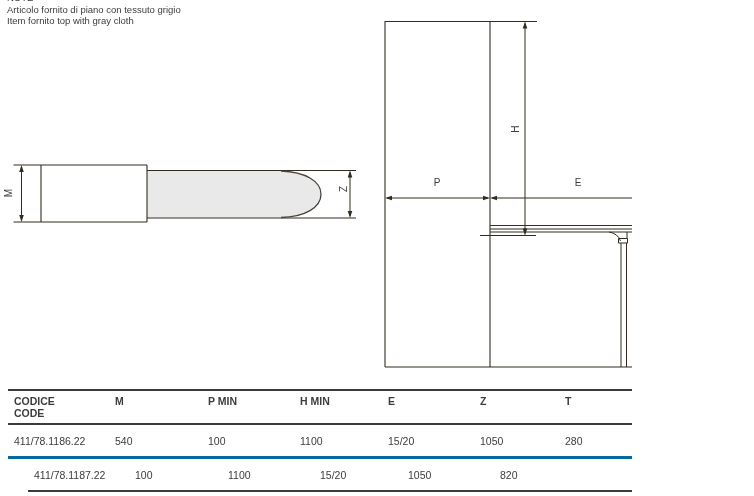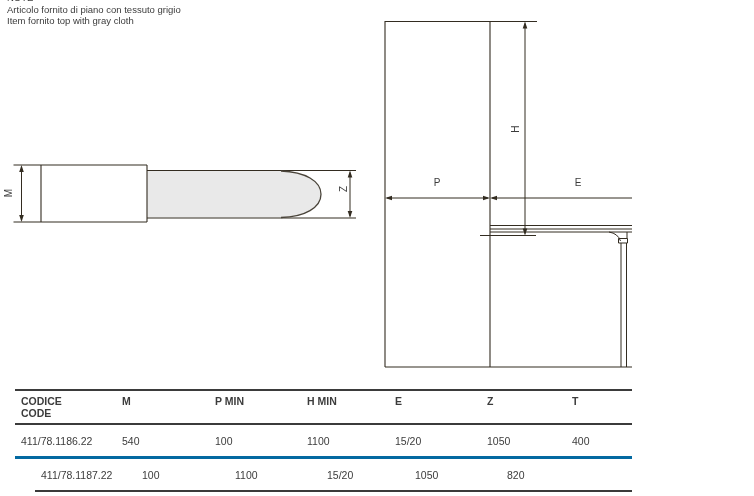--- a/index.html
+++ b/index.html
@@ -23,21 +23,21 @@
   .grayfill{fill:#e9e9e9;stroke:none;}
   .curve{stroke:#4a443a;fill:none;stroke-width:1.3;}
   
   .dim{
     position:absolute;font-size:10px;color:#3b3b3b;
     width:14px;height:14px;line-height:14px;text-align:center;
   }
   .rot{transform:rotate(-90deg);}
   
   .spec-table{
-    position:absolute;left:15px;top:389px;width:738px;
+    position:absolute;left:8px;top:389px;width:738px;
     border-top:2px solid #3b3b3b;
     font-size:10.5px;color:#3c3c3c;
   }
   .t-row{
     display:grid;
     grid-template-columns:101px 93px 92px 88px 92px 85px 95px auto;
     padding-left:6px;
   }
   .t-head{
     height:32px;border-bottom:2px solid #3b3b3b;
@@ -150,21 +150,21 @@
         </div>
     </div>
 
     <div class="t-row t-body-row">
       <div class="t-cell">411/78.1186.22</div>
       <div class="t-cell">540</div>
       <div class="t-cell">100</div>
       <div class="t-cell">1100</div>
       <div class="t-cell">15/20</div>
       <div class="t-cell">1050</div>
-      <div class="t-cell">400</div>
+      <div class="t-cell">280</div>
       <div class="t-cell">820</div>
     </div>
 
     <div class="t-row t-body-row last">
       <div class="t-cell">411/78.1187.22</div>
       <div class="t-cell">100</div>
       <div class="t-cell">1100</div>
       <div class="t-cell">15/20</div>
       <div class="t-cell">1050</div>
       <div class="t-cell">820</div>

